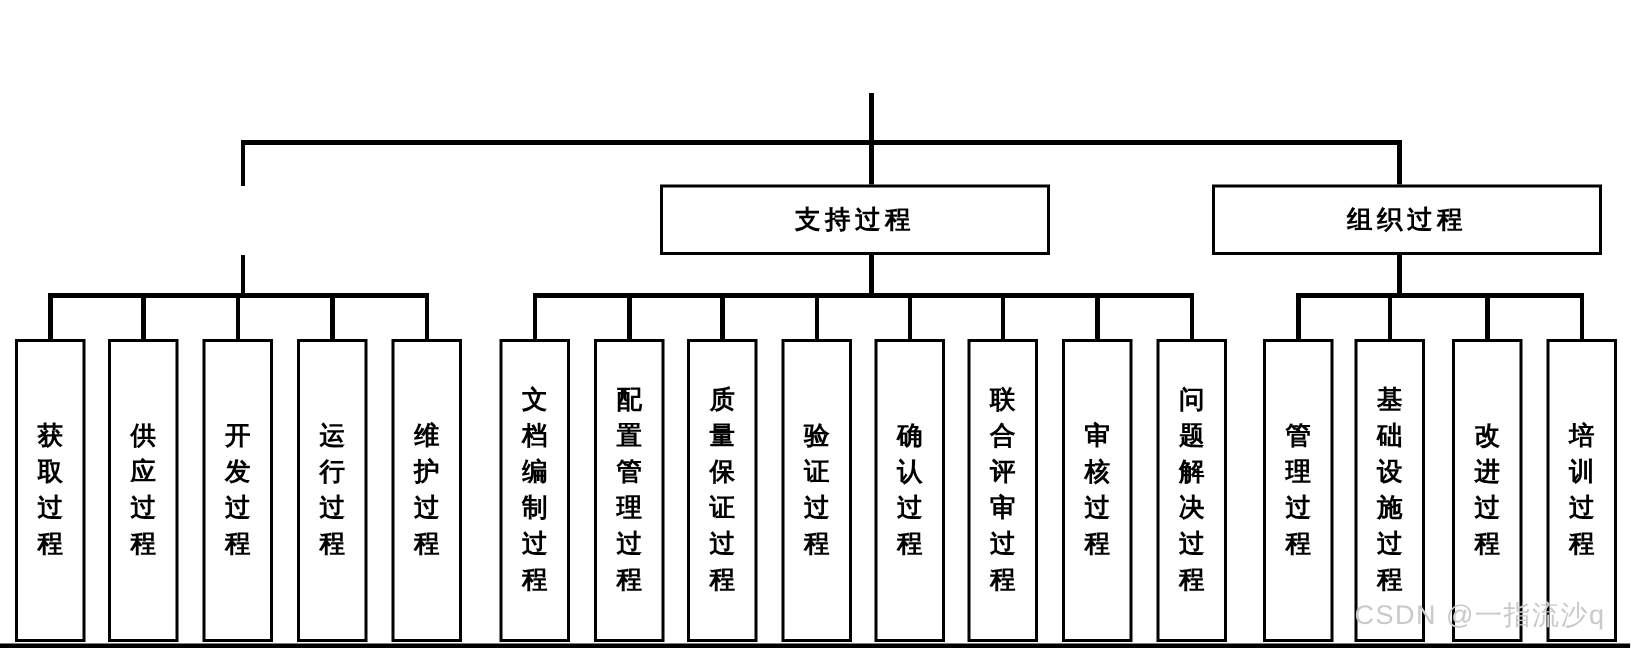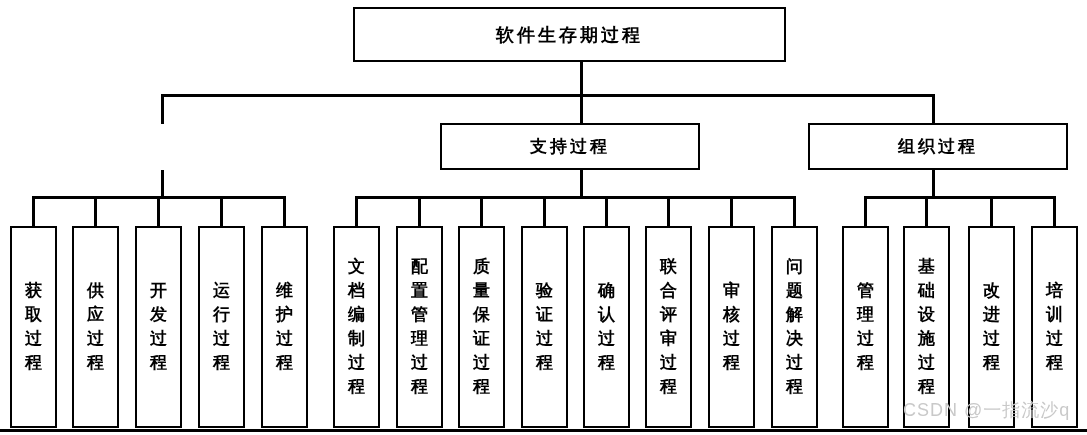--- a/index.html
+++ b/index.html
@@ -112,23 +112,20 @@
     <line x1="794.5" y1="195.5" x2="794.5" y2="227" stroke="#000" stroke-width="3"></line>
 
     <line x1="933" y1="170" x2="933" y2="198.5" stroke="#000" stroke-width="3"></line>
     <line x1="864" y1="197" x2="1056" y2="197" stroke="#000" stroke-width="3"></line>
     <line x1="865.5" y1="195.5" x2="865.5" y2="227" stroke="#000" stroke-width="3"></line>
     <line x1="926.5" y1="195.5" x2="926.5" y2="227" stroke="#000" stroke-width="3"></line>
     <line x1="991.5" y1="195.5" x2="991.5" y2="227" stroke="#000" stroke-width="3"></line>
     <line x1="1054.5" y1="195.5" x2="1054.5" y2="227" stroke="#000" stroke-width="3"></line>
   </svg>
 
-  <div class="box root-box">
-    <span>软件生存期过程</span>
-  </div>
 
   <div class="box branch-box branch-2">
     <span>组织过程</span>
   </div>
   <div class="box branch-box branch-1">
     <span>支持过程</span>
   </div>
 
   <div class="box leaf-box" style="left:10px">
       <div class="vtext">

